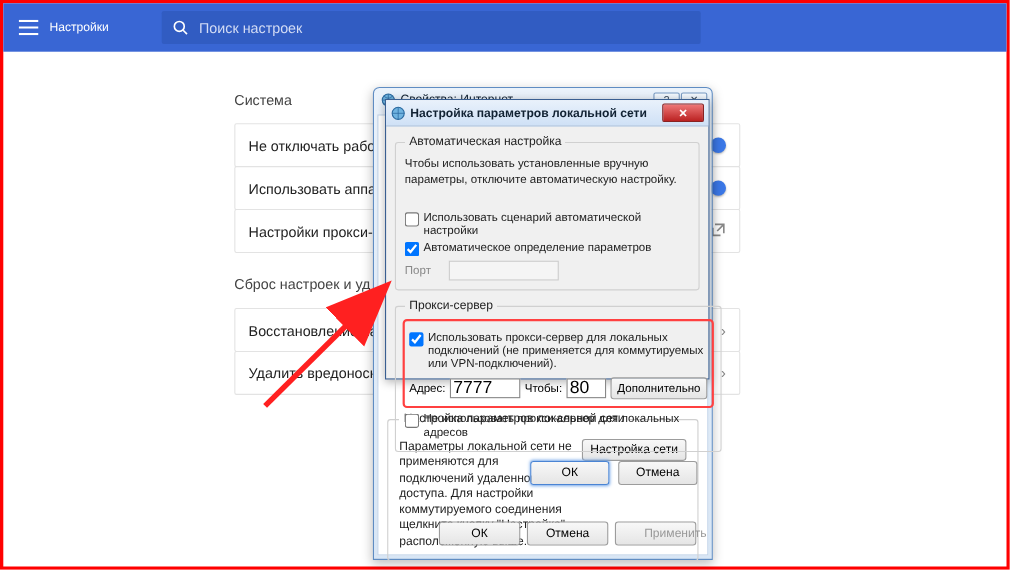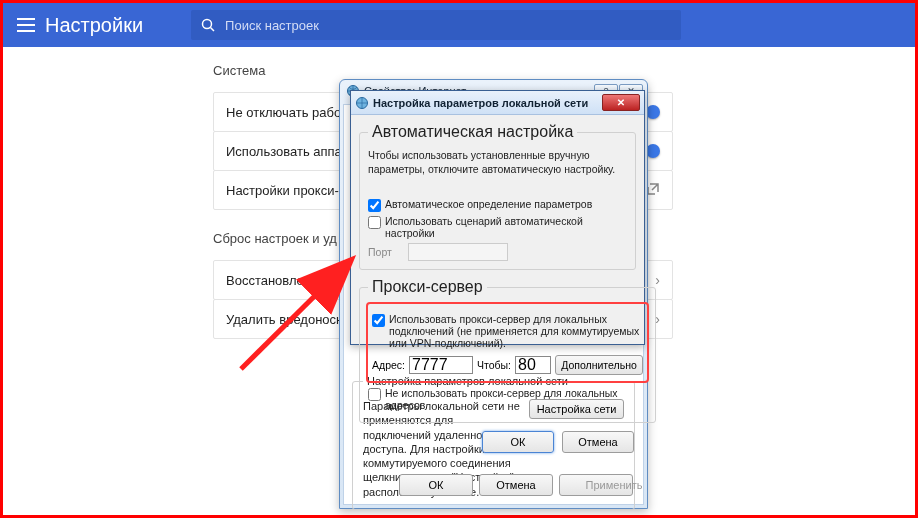--- a/index.html
+++ b/index.html
@@ -1,26 +1,26 @@
 <!DOCTYPE html>
 <html><head>
 <meta charset="utf-8">
 <style>
   * { box-sizing: border-box; margin: 0; padding: 0; font-family: Arial, "Segoe UI", sans-serif; }
   body { width: 918px; height: 518px; overflow: hidden; position: relative; }
   .frame { position: absolute; inset: 0; border: 3px solid #ff0000; background: #fff; }
   .header { height: 44px; background: #3966d4; display: flex; align-items: center; color: #fff; font-size: 13px; }
   .menu-icon { margin: 0 10px 0 14px; }
   .menu-icon svg { display: block; }
-  .title { font-size: 20px; margin-right: 48px; }
+  .title { font-size: 11px; margin-right: 48px; }
   .search { flex: 0 0 490px; height: 30px; background: #315cc2; border-radius: 2px; display: flex; align-items: center; padding: 0 10px; }
   .search svg { margin-right: 10px; }
   .search input { flex: 1; background: transparent; border: none; outline: none; color: #5eead4; font-size: 13px; }
   .search input::placeholder { color: #d3dcf5; }
-  .content { position: relative; padding: 16px 0 0 210px; }
+  .content { position: relative; padding: 36px 0 0 210px; }
   .section-title { font-size: 13px; color: #444; margin-bottom: 14px; }
   .card { width: 460px; height: 40px; border: 1px solid #e3e3e3; border-radius: 2px; background: #fff; padding: 0 12px; display: flex; align-items: center; justify-content: space-between; font-size: 13px; color: #222; margin-bottom: -1px; }
   .toggle { position: relative; width: 30px; height: 14px; }
   .toggle-track { position: absolute; width: 26px; height: 10px; background: #a6c0ee; border-radius: 6px; top: 2px; left: 2px; }
   .toggle-knob { position: absolute; width: 14px; height: 14px; background: #3b78e7; border-radius: 50%; top: 0; right: 0; box-shadow: 0 1px 2px rgba(0,0,0,0.3); }
   .ext-icon { color: #888; }
   .chev { color: #888; font-size: 14px; }
   .gap { height: 22px; }
 
   .win-parent { position: absolute; left: 336px; top: 76px; width: 309px; height: 430px; background: linear-gradient(#eaf2fb,#d8e6f5); border: 1px solid #5f8cc2; border-radius: 6px 6px 0 0; box-shadow: 0 3px 10px rgba(0,0,0,0.25); }
@@ -39,21 +39,21 @@
 
   .bottom-btns { position:absolute; right:10px; bottom:8px; display:flex; gap:6px; }
   .std-btn { width:74px; height:22px; background:linear-gradient(#f8f8f8,#e5e5e5); border:1px solid #9c9c9c; border-radius:3px; font-size:11px; display:flex; align-items:center; justify-content:center; cursor:pointer; }
   .std-btn.disabled { color:#999;padding-left:36px; }
 
   .win-child { position:absolute; left:347px; top:87px; width:295px; height:255px; background:#f0f0f0; border:1px solid #3a5f92; box-shadow:0 2px 8px rgba(0,0,0,0.3); }
   .win-child-title { height:24px; background:linear-gradient(#e9f1fb,#cfe1f6); border-bottom:1px solid #a8c1e0; display:flex; align-items:center; font-size:11px; font-weight:bold; color:#123; padding:0 4px; }
   .win-child-title .globe { width:14px; height:14px; margin-right:4px; }
   .close-btn { position:absolute; right:4px; top:3px; width:38px; height:17px; background:linear-gradient(#e77,#b22); border:1px solid #822; border-radius:2px; color:#fff; font-size:10px; display:flex; align-items:center; justify-content:center; cursor:pointer; }
   .group { border:1px solid #d0d0d0; border-radius:3px; margin:8px; padding:8px; position:relative; }
-  .group legend { font-size:16px; color:#222; padding:0 4px; }
+  .group legend { font-size:11px; color:#222; padding:0 4px; }
   .group-text { font-size:10.5px; color:#222; line-height:1.3; margin-bottom:22px; }
   .chk-row { font-size:10.5px; color:#222; margin:3px 0; display:flex; align-items:flex-start; }
   .chk-row input { margin:1px 4px 0 0; }
   .addr-row { font-size:10.5px; color:#888; margin-top:4px; display:flex; align-items:center; }
   .addr-row .lbl { width:40px; }
   .addr-row input { width:100px; height:18px; border:1px solid #ccc; background:#f5f5f5; }
   .proxy-box { border:2px solid #ff4040; border-radius:4px; padding:6px 4px; margin:-2px -2px 4px -2px; }
   .inline-row { display:flex; align-items:center; font-size:10.5px; gap:4px; margin-top:6px; }
   .inline-row input[type=text] { height:18px; border:1px solid #888; padding:0 2px; font-size:16px; }
   .adv-btn { width:88px; height:20px; background:linear-gradient(#f8f8f8,#e5e5e5); border:1px solid #9c9c9c; border-radius:3px; font-size:10.5px; display:flex; align-items:center; justify-content:center; cursor:pointer; margin-left:auto;text-align:center; }
@@ -153,26 +153,26 @@
           <path d="M1.5 7h11M7 1.5v11" stroke="#2a6aa0" fill="none" stroke-width="0.7"></path>
         </svg>
       <span>Настройка параметров локальной сети</span>
       <div class="close-btn">✕</div>
     </div>
 
     <fieldset class="group">
       <legend>Автоматическая настройка</legend>
       <div class="group-text">Чтобы использовать установленные вручную параметры, отключите автоматическую настройку.</div>
       <label class="chk-row">
+        <input type="checkbox" style="">
+        <span>Использовать сценарий автоматической настройки</span>
+      </label>
+      <label class="chk-row">
         <input type="checkbox" checked="" style="">
         <span>Автоматическое определение параметров</span>
-      </label>
-      <label class="chk-row">
-        <input type="checkbox" style="">
-        <span>Использовать сценарий автоматической настройки</span>
       </label>
       <div class="addr-row">
         <span class="lbl">Порт</span>
         <input type="text" disabled="" style="">
       </div>
     </fieldset>
 
     <fieldset class="group">
       <legend>Прокси-сервер</legend>
       <div class="proxy-box">

